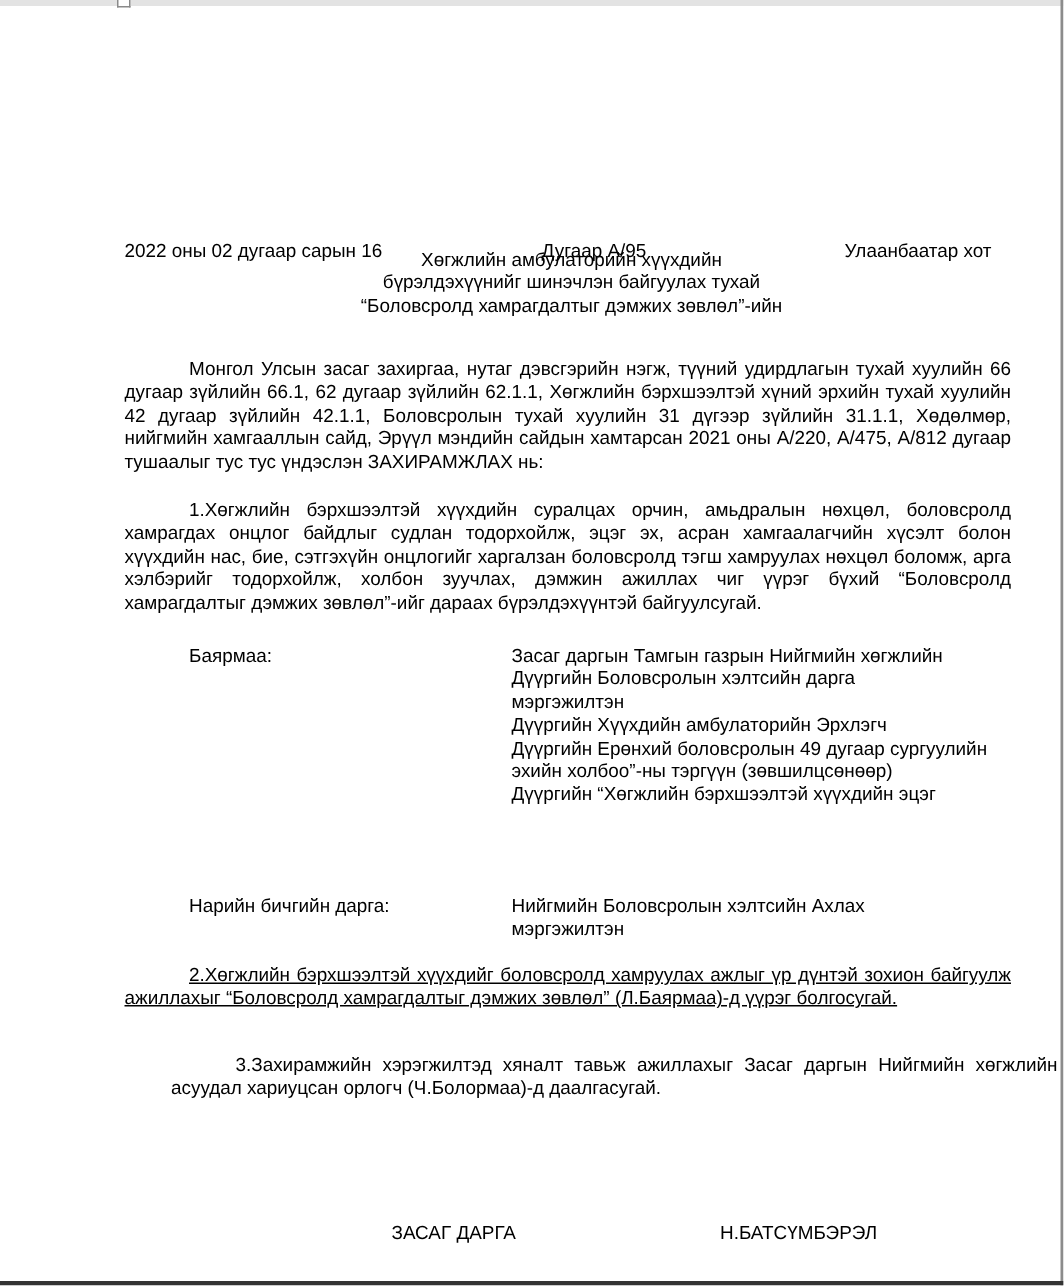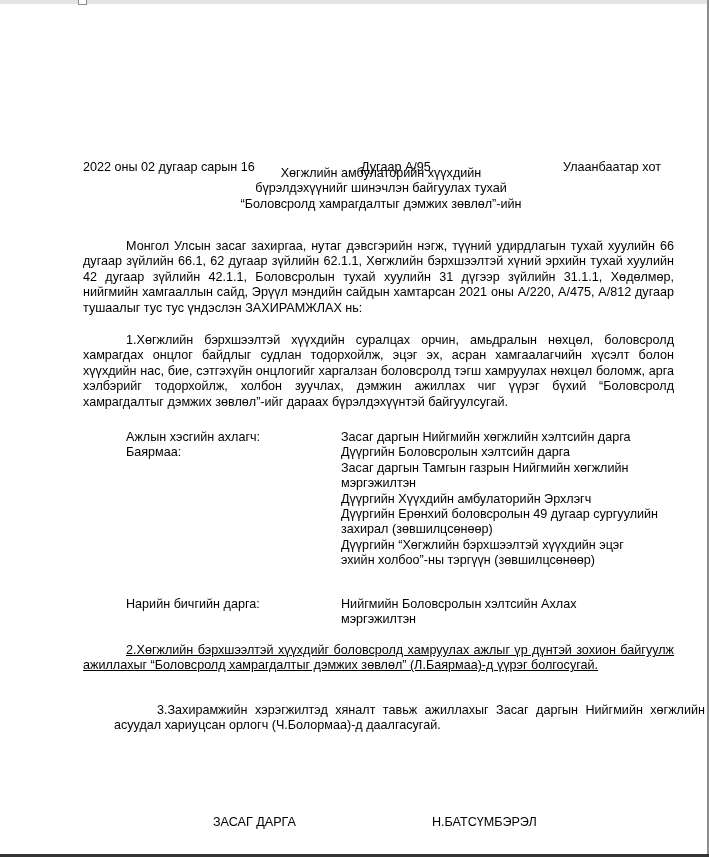--- a/index.html
+++ b/index.html
@@ -33,21 +33,21 @@
   .p-three { top: 703px; margin-left: 31px; }
 
   .members { position: absolute; left: 126px; top: 430px; width: 548px; }
   .mrow { position: relative; }
   .mrow .lbl { position: absolute; left: 0; top: 0; white-space: nowrap; }
   .mrow .vals { margin-left: 215px; }
   .mrow .vals div { text-align: justify; text-align-last: left; }
   .mrow .vals .just { text-align-last: justify; }
   .secretary { position: absolute; left: 126px; top: 597px; width: 548px; }
 
-  .sign { position: absolute; top: 815px; white-space: nowrap; }
+  .sign { position: absolute; top: 815px; white-space: nowrap; margin-left: 48px; }
   .sign-title { left: 213px; }
   .sign-name { left: 432px; }
 </style>
 </head>
 <body>
 
 <div class="top-strip"></div>
 <div class="anchor-mark"></div>
 <div class="right-edge"></div>
 <div class="bottom-bar"></div>
@@ -65,36 +65,29 @@
     <div>бүрэлдэхүүнийг шинэчлэн байгуулах тухай</div>
     <div>“Боловсролд хамрагдалтыг дэмжих зөвлөл”-ийн</div>
   </div>
 
   <div class="para p-intro"><span class="indent"></span><span>Монгол Улсын засаг захиргаа, нутаг дэвсгэрийн нэгж, түүний удирдлагын тухай хуулийн 66 дугаар зүйлийн 66.1, 62 дугаар зүйлийн 62.1.1, Хөгжлийн бэрхшээлтэй хүний эрхийн тухай хуулийн 42 дугаар зүйлийн 42.1.1, Боловсролын тухай хуулийн 31 дүгээр зүйлийн 31.1.1, Хөдөлмөр, нийгмийн хамгааллын сайд, Эрүүл мэндийн сайдын хамтарсан 2021 оны А/220, А/475, А/812 дугаар тушаалыг тус тус үндэслэн ЗАХИРАМЖЛАХ нь:</span></div>
 
   <div class="para p-one"><span class="indent"></span><span>1.Хөгжлийн бэрхшээлтэй хүүхдийн суралцах орчин, амьдралын нөхцөл, боловсролд хамрагдах онцлог байдлыг судлан тодорхойлж, эцэг эх, асран хамгаалагчийн  хүсэлт болон хүүхдийн нас, бие, сэтгэхүйн онцлогийг харгалзан боловсролд тэгш хамруулах нөхцөл боломж, арга хэлбэрийг тодорхойлж, холбон зуучлах, дэмжин ажиллах чиг үүрэг бүхий “Боловсролд хамрагдалтыг дэмжих зөвлөл”-ийг дараах бүрэлдэхүүнтэй байгуулсугай.</span></div>
 
   <div class="members">
     <div class="mrow">
-      <span class="lbl">Ажлын хэсгийн ахлагч:</span>
-      <div class="vals">
-        <div>Засаг даргын Нийгмийн хөгжлийн хэлтсийн дарга</div>
-      </div>
-    </div>
-    <div class="mrow">
       <span class="lbl">Баярмаа:</span>
       <div class="vals">
+        <div>Засаг даргын Тамгын газрын Нийгмийн хөгжлийн</div>
         <div>Дүүргийн Боловсролын хэлтсийн дарга</div>
-        <div>Засаг даргын Тамгын газрын Нийгмийн хөгжлийн</div>
         <div>мэргэжилтэн</div>
         <div>Дүүргийн Хүүхдийн амбулаторийн Эрхлэгч</div>
         <div>Дүүргийн Ерөнхий боловсролын 49 дугаар сургуулийн</div>
-        <div>захирал (зөвшилцсөнөөр)</div>
+        <div>эхийн холбоо”-ны тэргүүн (зөвшилцсөнөөр)</div>
         <div>Дүүргийн “Хөгжлийн бэрхшээлтэй хүүхдийн эцэг</div>
-        <div>эхийн холбоо”-ны тэргүүн (зөвшилцсөнөөр)</div>
       </div>
     </div>
   </div>
 
   <div class="secretary mrow">
     <span class="lbl">Нарийн бичгийн дарга:</span>
     <div class="vals">
       <div>Нийгмийн Боловсролын хэлтсийн Ахлах</div>
       <div>мэргэжилтэн</div>
     </div>

